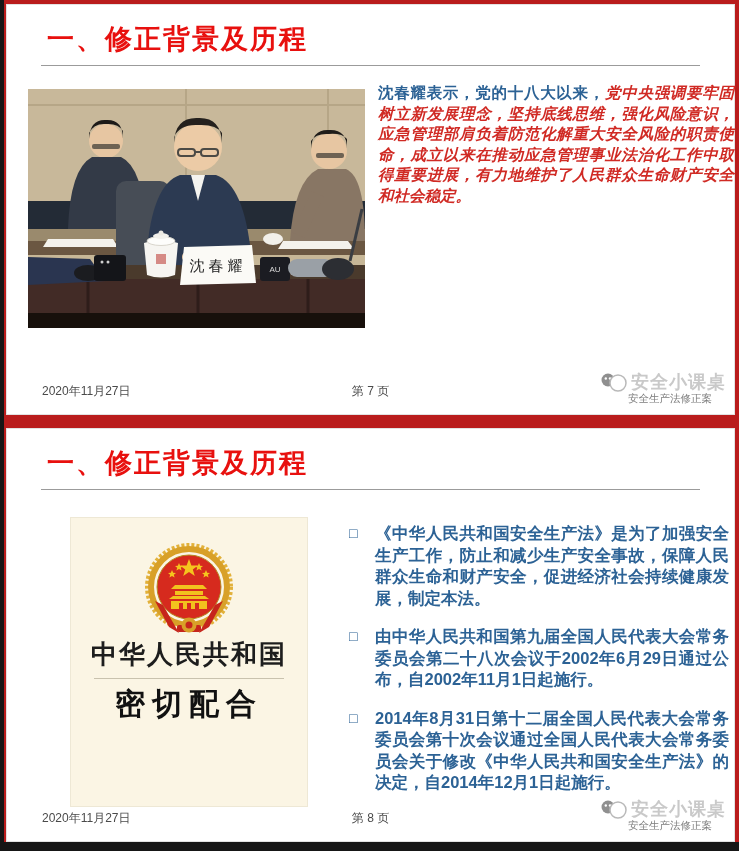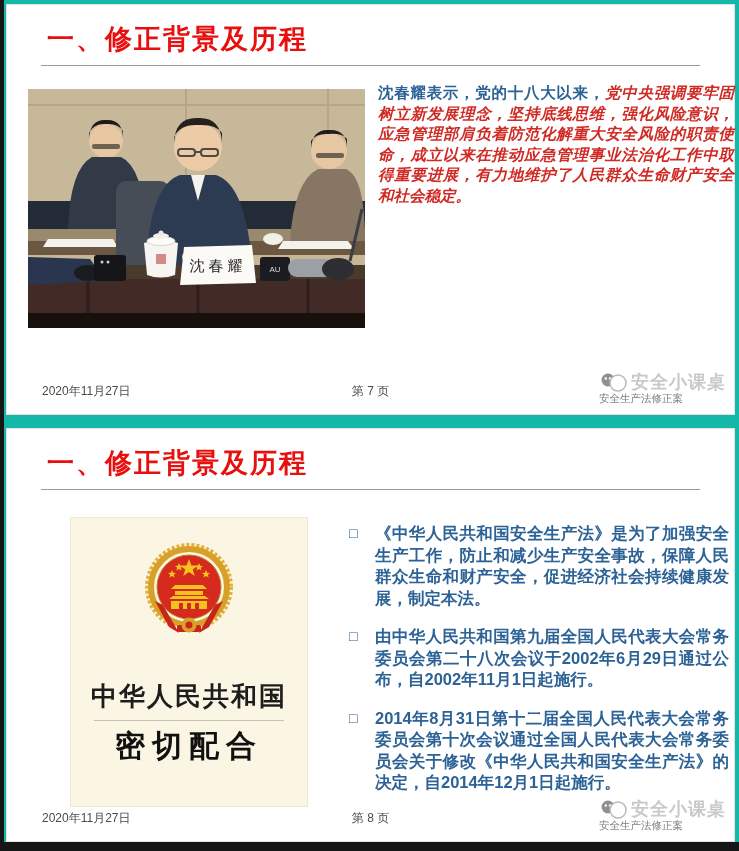--- a/index.html
+++ b/index.html
@@ -1,17 +1,17 @@
 <!DOCTYPE html>
 <html><head>
 <meta charset="utf-8">
 <style>
   html,body{margin:0;padding:0;background:#ffffff;}
   body{font-family:"Liberation Sans","DejaVu Sans",sans-serif;}
-  .canvas{position:relative;width:739px;height:851px;background:#14b8a6;overflow:hidden;}
+  .canvas{position:relative;width:739px;height:851px;background:#b91c1c;overflow:hidden;}
   .frame-left{position:absolute;left:0;top:0;width:4px;height:851px;background:#161616;}
   .frame-bottom{position:absolute;left:0;bottom:0;width:739px;height:9px;background:#161616;}
 
   .slide{position:absolute;left:6px;width:729px;background:#ffffff;border:1px solid #e2e2e2;box-sizing:border-box;}
   .slide-1{top:4px;height:411px;}
   .slide-2{top:428px;height:414px;}
 
   .slide-title{position:absolute;left:40px;top:16px;margin:0;font-size:27px;font-weight:800;
     letter-spacing:2px;color:#e8100e;font-family:"Liberation Sans","DejaVu Sans",sans-serif;}
   .title-rule{position:absolute;left:34px;right:34px;top:60px;border-top:1px solid #9b9b9b;}
@@ -23,36 +23,36 @@
   .textcol{position:absolute;left:371px;top:78px;width:356px;font-size:15.5px;line-height:20.5px;
     text-align:justify;font-weight:700;}
   .textcol p{margin:0 0 10px 0;}
   .seg-blue{color:#2c6295;}
   .seg-red{color:#d02a24;font-style:italic;}
 
   
   .book{position:absolute;left:63px;top:88px;width:238px;height:290px;background:#fbf5e4;
     box-shadow:0 0 0 1px #eee8d5 inset;display:flex;flex-direction:column;align-items:center;}
   .emblem{margin-top:24px;}
-  .book-line1{margin-top:42px;font-family:Liberation Serif, serif;font-size:26px;
+  .book-line1{font-family:Liberation Serif, serif;font-size:26px;
     color:#1d1d1d;letter-spacing:2px;font-weight:600;}
   .book-divider{width:190px;border-top:1px solid #c9c2ae;margin-top:6px;}
   .book-line2{margin-top:5px;font-family:"Liberation Serif","DejaVu Serif",serif;font-size:30px;
     color:#111;letter-spacing:7px;font-weight:700;}
 
   
   .bullets{position:absolute;left:342px;top:94px;width:380px;display:flex;flex-direction:column;gap:17px;}
   .bullet-item{display:flex;color:#2c6295;font-weight:700;font-size:16.5px;line-height:21.5px;}
   .bullet-marker{flex:0 0 26px;font-size:14px;line-height:21.5px;}
   .bullet-text{flex:1;text-align:justify;}
 
   
   .footer-date{position:absolute;left:35px;bottom:14px;font-size:12px;color:#4a4a4a;}
   .footer-page{position:absolute;left:50%;transform:translateX(-50%);bottom:14px;font-size:12px;color:#4a4a4a;margin-top:28px;}
-  .watermark{position:absolute;right:8px;bottom:8px;display:flex;flex-direction:column;}
+  .watermark{position:absolute;right:8px;bottom:8px;display:flex;flex-direction:column;align-items:flex-end;}
   .wm-top{display:flex;align-items:center;gap:2px;}
   .wm-brand{font-size:18px;font-weight:700;color:#c9c9c9;letter-spacing:1px;}
   .wm-sub{font-size:10.5px;color:#7d7d7d;margin-top:-2px;margin-right:14px;}
 </style>
 </head>
 <body>
 
 <div class="canvas">
   <div class="frame-left"></div>
   <div class="frame-bottom"></div>

